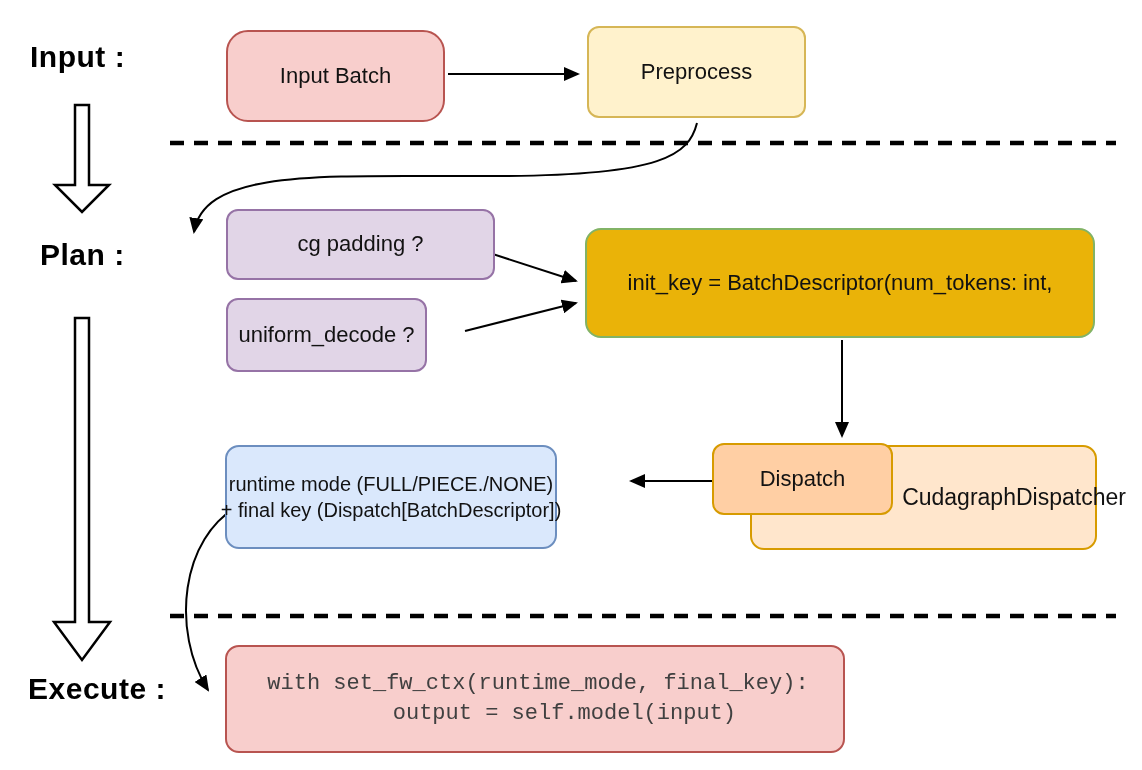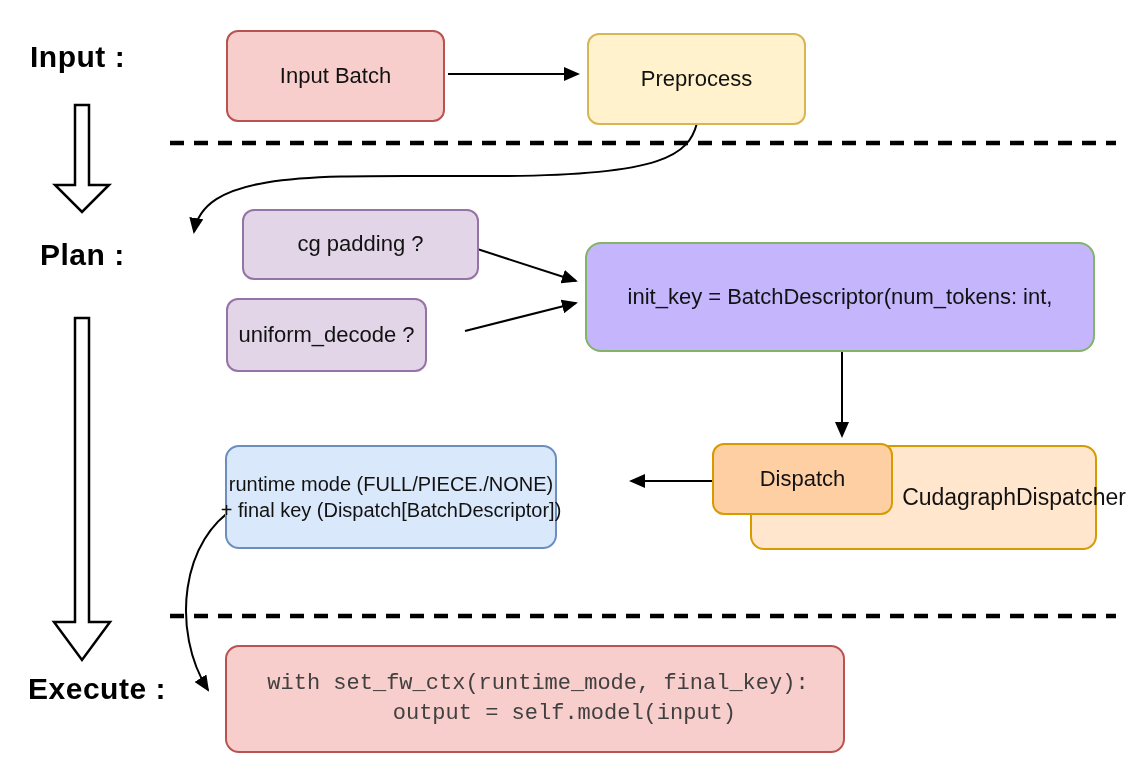--- a/index.html
+++ b/index.html
@@ -11,31 +11,31 @@
     position:absolute; font-size:30px; font-weight:bold; color:#000;
     white-space:nowrap; letter-spacing:0.5px;
   }
   .box {
     position:absolute; display:flex; flex-direction:column;
     align-items:center; justify-content:center;
     border-radius:12px; border:2px solid; text-align:center;
     font-size:22px; color:#121212; line-height:1.3; box-sizing:border-box;
   }
   .box .ln { white-space:nowrap; }
-  .red    { background:#f8cecc; border-color:#b85450; }
+  .red    { background:#f8cecc; border-color:#b85450;border-radius:22px; }
   .yellow { background:#fff2cc; border-color:#d6b656; }
   .purple { background:#e1d5e7; border-color:#9673a6; }
-  .green  { background:#c4b5fd; border-color:#82b366;margin-top:14px; }
+  .green  { background:#eab308; border-color:#82b366; }
   .blue   { background:#dae8fc; border-color:#6c8ebf; }
   .orange-light { background:#ffe6cc; border-color:#d79b00; }
   .orange-dark  { background:#ffcfa4; border-color:#d79b00; }
 
   #input-batch   { left:226px; top:30px;  width:219px; height:92px; }
-  #preprocess    { left:587px; top:33px;  width:219px; height:92px; }
-  #cg-padding    { left:242px; top:209px; width:237px; height:71px; }
+  #preprocess    { left:587px; top:26px;  width:219px; height:92px; }
+  #cg-padding    { left:226px; top:209px; width:269px; height:71px; }
   #uniform-decode{ left:226px; top:298px; width:201px; height:74px; }
   #init-key      { left:585px; top:228px; width:510px; height:110px; border-radius:16px; }
   #dispatcher-outer { left:750px; top:445px; width:347px; height:105px; border-radius:14px; }
   #dispatcher-label { position:absolute; left:930px; top:447px; width:168px; height:101px;
     display:flex; align-items:center; justify-content:center;
     font-size:23px; color:#121212; line-height:1.45; }
   #dispatch-inner{ left:712px; top:443px; width:181px; height:72px; font-size:22px; }
   #runtime-mode  { left:225px; top:445px; width:332px; height:104px; font-size:20px; border-radius:14px; }
   #execute-code  { left:225px; top:645px; width:620px; height:108px; border-radius:14px;
     align-items:center; justify-content:center; }

